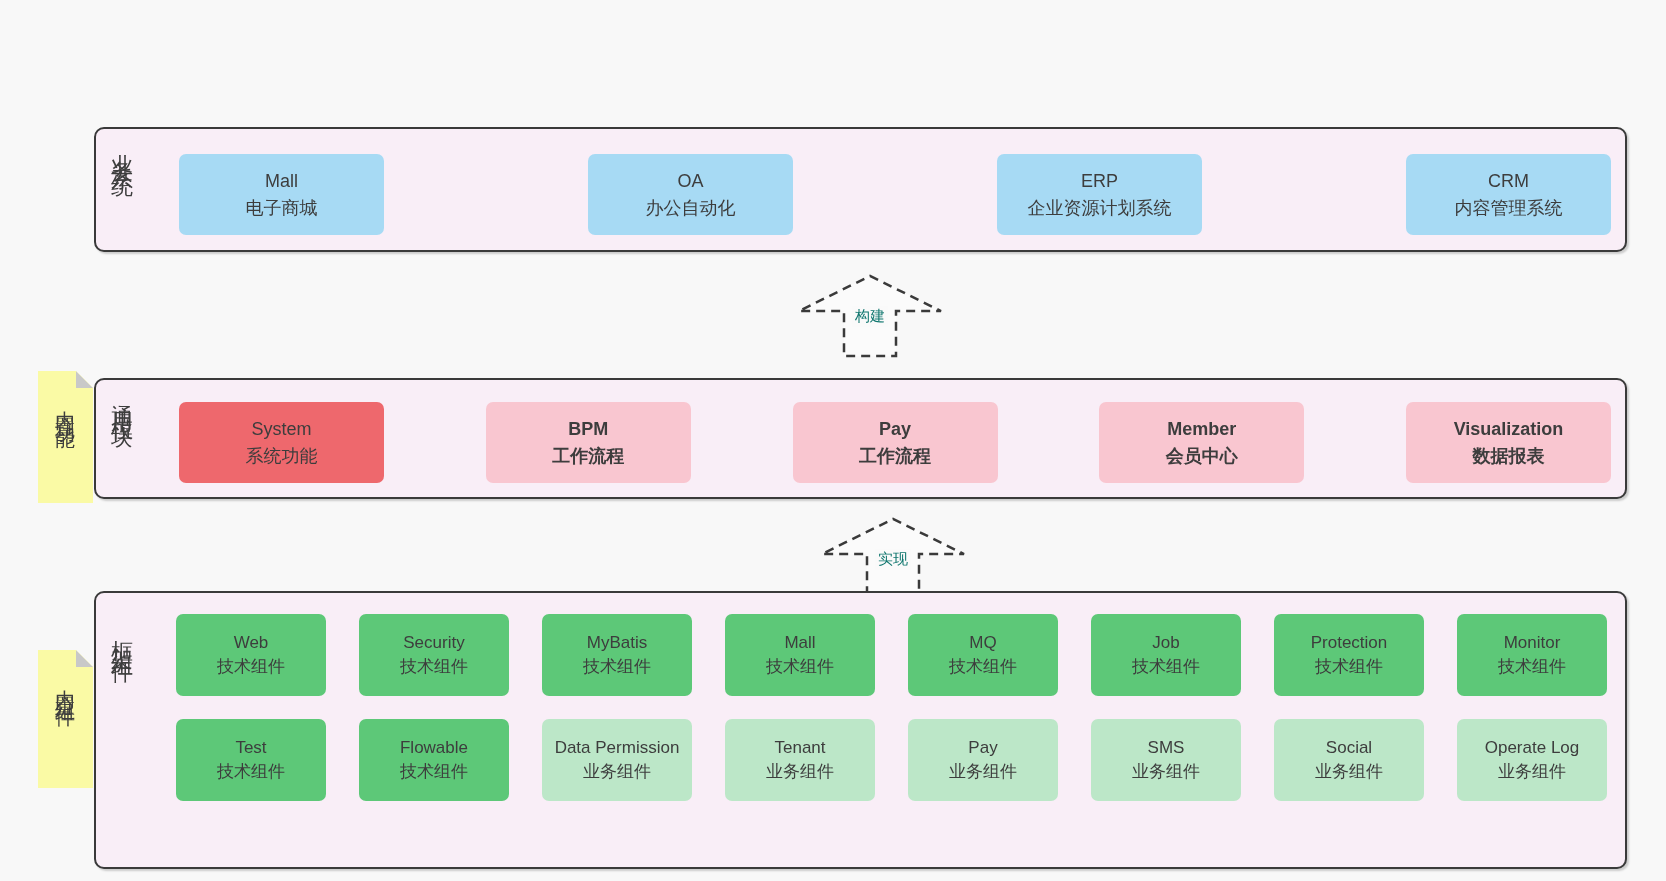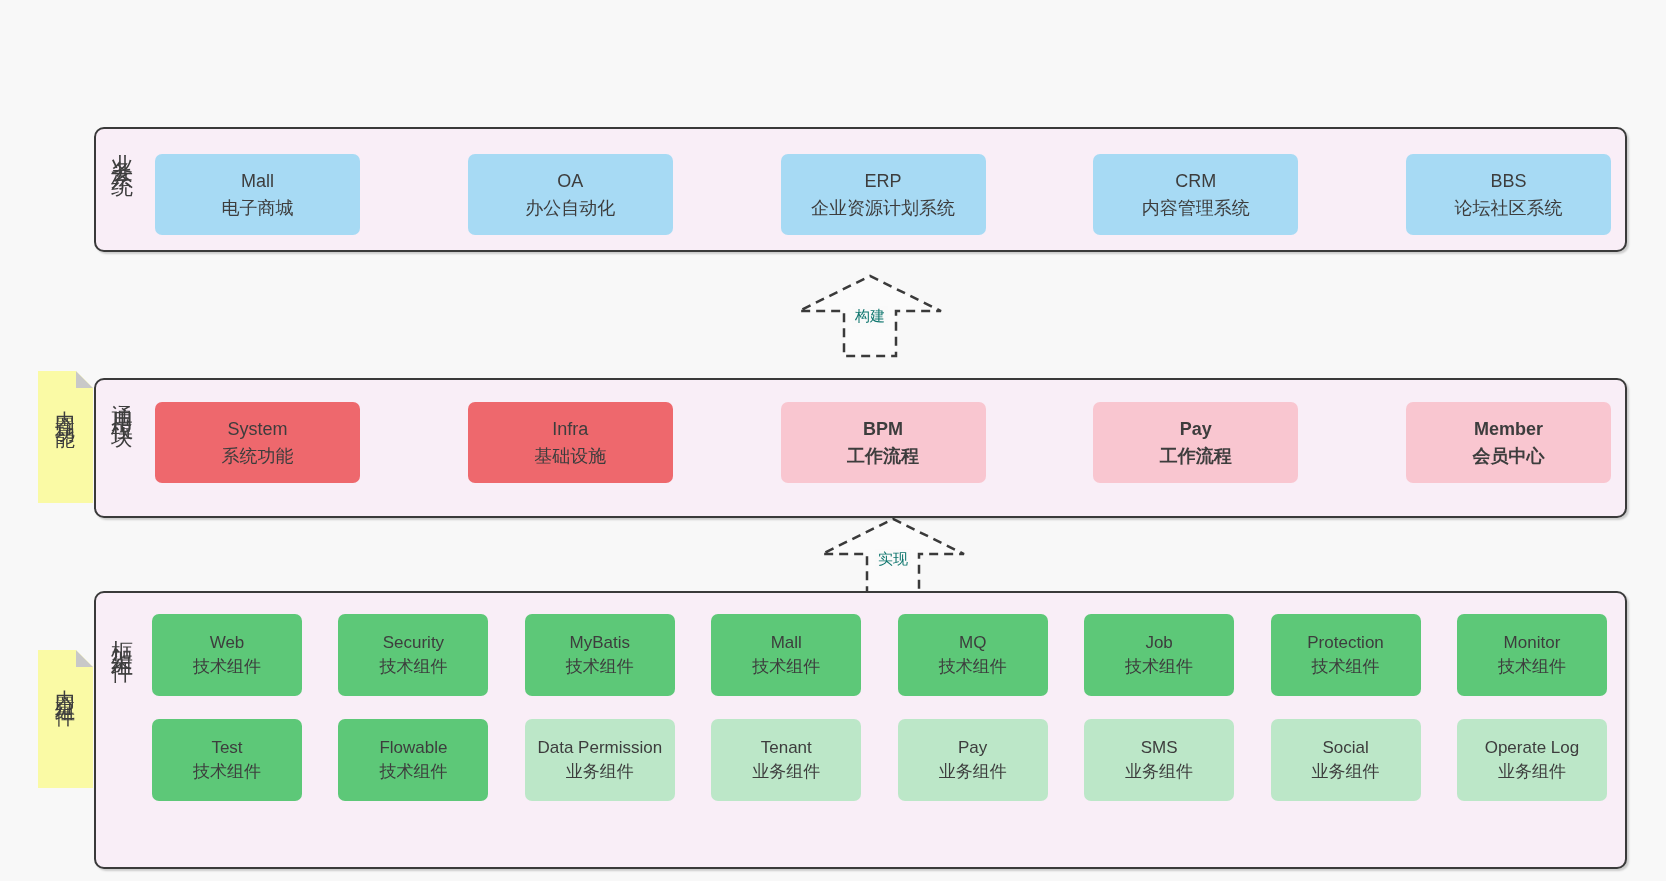--- a/index.html
+++ b/index.html
@@ -12,21 +12,21 @@
   
   .layer{
     position:absolute;left:94px;width:1533px;box-sizing:border-box;
     background:var(--panel-bg,#f9eef7);
     border:2px solid var(--panel-border,#3a3a3a);
     border-radius:10px;
     box-shadow:2px 2px 2px rgba(0,0,0,0.18);
     z-index:1;
   }
   .layer-1{top:127px;height:125px;}
-  .layer-2{top:378px;height:140px;}
+  .layer-2{top:378px;height:121px;}
   .layer-3{top:591px;height:278px;}
   .v-label{
     position:absolute;left:13px;top:7px;
     writing-mode:vertical-lr;text-orientation:upright;
     font-size:22px;letter-spacing:7px;color:#3d3d3d;line-height:26px;
     white-space:nowrap;
   }
   .layer-3 .v-label{top:30px;}
   
   .row{
@@ -35,21 +35,21 @@
   }
   .layer-1 .row{top:25px;}
   .layer-2 .row{top:22px;}
   .layer-3 .row{left:56px;right:18px;}
   .layer-3 .row-1{top:21px;}
   .layer-3 .row-2{top:126px;}
   .box{
     width:205px;height:81px;border-radius:7px;
     display:flex;flex-direction:column;justify-content:center;align-items:center;
     text-align:center;font-size:18px;line-height:27px;
-    padding:0 6px;box-sizing:border-box;
+    padding:0 6px;box-sizing:border-box;margin-left:24px;
   }
   .layer-3 .box{width:150px;height:82px;font-size:17px;line-height:24px;}
   .blue{background:var(--box-blue,#a7daf4);}
   .red{background:var(--box-red,#ee686d);}
   .pink{background:var(--box-pink,#f9c6d0);font-weight:bold;}
   .green{background:var(--box-green,#5dc878);}
   .green-light{background:var(--box-green-light,#bce7c8);text-align:right;}
   
   .note{
     position:absolute;left:38px;width:55px;z-index:0;
@@ -96,24 +96,20 @@
       <div>办公自动化</div>
     </div>
     <div class="box blue">
       <div>ERP</div>
       <div>企业资源计划系统</div>
     </div>
     <div class="box blue">
       <div>CRM</div>
       <div>内容管理系统</div>
     </div>
-    <div class="box blue">
-      <div>BBS</div>
-      <div>论坛社区系统</div>
-    </div>
   </div>
 </div>
 
 <div class="arrow arrow-1">
   <svg viewBox="0 0 150 84">
     <polygon points="75,2 146,37 101,37 101,82 49,82 49,37 4,37" fill="#fbfbfb" stroke="#3a3a3a" stroke-width="2.5" stroke-dasharray="9 6"></polygon>
   </svg>
   <span class="arrow-label">构建</span>
 </div>
 
@@ -121,35 +117,35 @@
   <div class="note-fold"></div>
   <span class="note-text">内置功能</span>
 </div>
 <div class="layer layer-2">
   <div class="v-label">通用模块</div>
   <div class="row">
     <div class="box red">
       <div>System</div>
       <div>系统功能</div>
     </div>
-    <div class="box red">
-      <div>Infra</div>
-      <div>基础设施</div>
-    </div>
     <div class="box pink">
       <div>BPM</div>
       <div>工作流程</div>
     </div>
     <div class="box pink">
       <div>Pay</div>
       <div>工作流程</div>
     </div>
     <div class="box pink">
       <div>Member</div>
       <div>会员中心</div>
+    </div>
+    <div class="box pink">
+      <div>Visualization</div>
+      <div>数据报表</div>
     </div>
   </div>
 </div>
 
 <div class="arrow arrow-2">
   <svg viewBox="0 0 150 84">
     <polygon points="75,2 146,37 101,37 101,82 49,82 49,37 4,37" fill="#fbfbfb" stroke="#3a3a3a" stroke-width="2.5" stroke-dasharray="9 6"></polygon>
   </svg>
   <span class="arrow-label">实现</span>
 </div>

